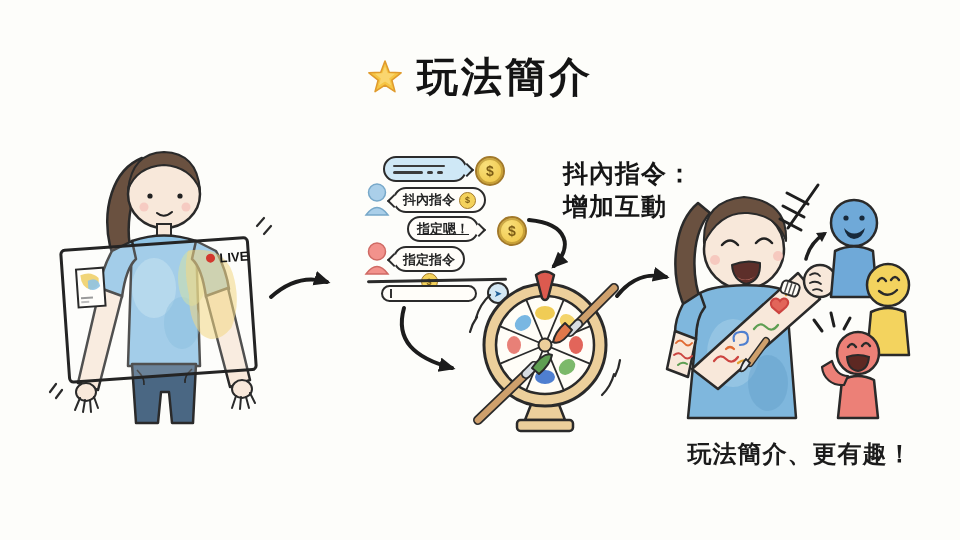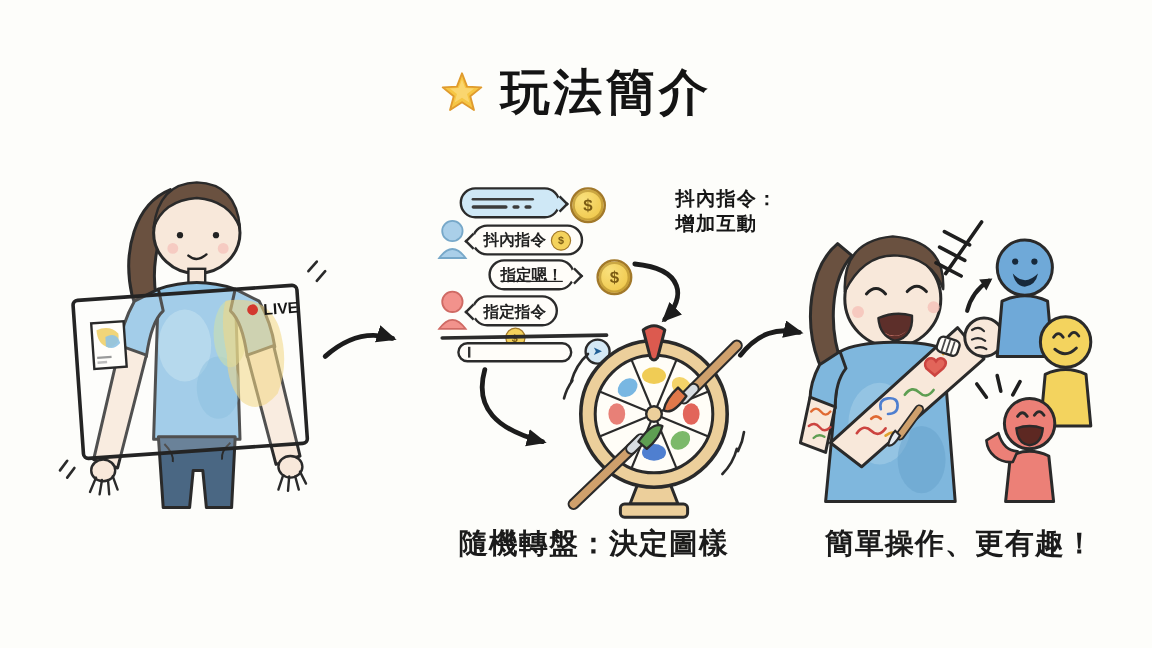--- a/index.html
+++ b/index.html
@@ -20,21 +20,21 @@
   
   .caption{
     position:absolute;text-align:center;font-weight:700;
     font-size:24px;line-height:1.4;color:#1b1b1b;letter-spacing:1px;
   }
   .cap-left{left:32px;top:420px;width:300px;}
   .cap-mid{left:350px;top:437px;width:290px;}
   .cap-right{left:650px;top:437px;width:300px;}
   .wheel-label{
     position:absolute;left:563px;top:157px;
-    font-size:16px;font-weight:700;line-height:1.3;letter-spacing:1px;color:#161616;
+    font-size:25px;font-weight:700;line-height:1.3;letter-spacing:1px;color:#161616;
   }
   
   .chat{position:absolute;left:363px;top:150px;width:175px;height:160px;}
   .bubble{
     position:absolute;border:2.5px solid #2b2b2b;border-radius:13px;
     background:#fffdf9;font-weight:700;font-size:13px;color:#222;
     padding:3px 8px;display:flex;align-items:center;gap:4px;white-space:nowrap;
     box-sizing:border-box;height:26px;
   }
   .bubble.blue{background:#cfe8f6;}
@@ -379,16 +379,15 @@
       </marker>
     </defs>
     <g stroke="#1c1c1c" stroke-width="4" fill="none" stroke-linecap="round">
       <path d="M271,297 C290,280 308,276 327,282" marker-end="url(#ah)"></path>
       <path d="M529,220 C570,224 572,248 554,266" marker-end="url(#ah)"></path>
       <path d="M404,308 C395,340 414,358 452,368" marker-end="url(#ah)"></path>
       <path d="M617,296 C632,277 648,273 666,277" marker-end="url(#ah)"></path>
     </g>
   </svg>
 
-  <div class="caption cap-mid">隨機轉盤：決定圖樣</div>
-  <div class="caption cap-right">簡單操作、更有趣！</div>
+  <div class="caption cap-right">玩法簡介、更有趣！</div>
 
 </div>
 
 </body></html>

